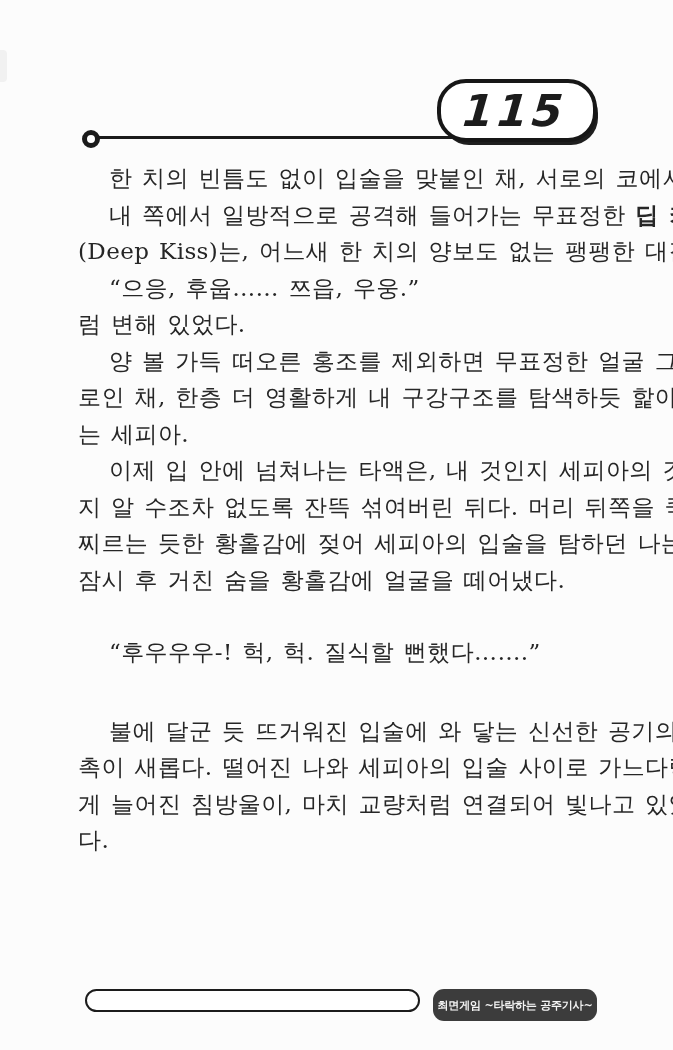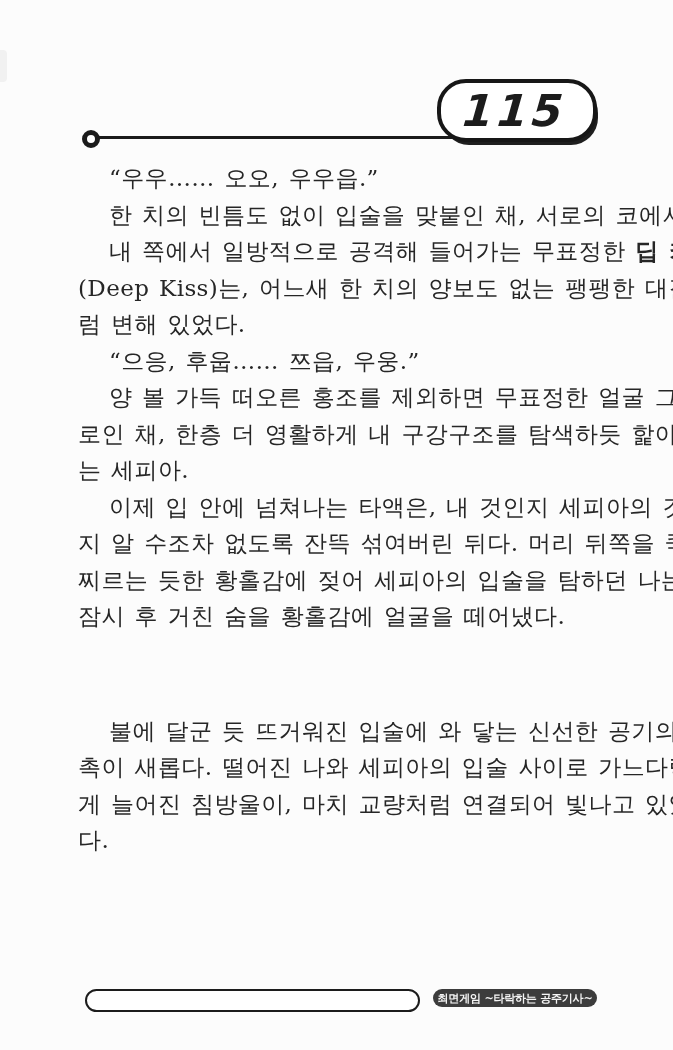--- a/index.html
+++ b/index.html
@@ -40,21 +40,21 @@
   .line { height:36.5px; line-height:36.5px; white-space:nowrap; overflow:visible; }
   .line.indent { padding-left:31px; }
   .line b { font-weight:bold; }
   .gap { width:100%; }
   
   .footer-pill {
     position:absolute; left:85px; top:989px; width:331px; height:19px;
     border:2.5px solid #1c1c1c; border-radius:13px; background:#ffffff;
   }
   .footer-badge {
-    position:absolute; left:433px; top:989px; width:164px; height:18px;
+    position:absolute; left:433px; top:989px; width:164px; height:32px;
     background:#3c3c3c; border-radius:11px; color:#f5f5f5;
     display:flex; align-items:center; justify-content:center;
     font-family:"DejaVu Sans","Liberation Sans",sans-serif;
     font-size:11px; font-weight:bold; letter-spacing:-0.2px; white-space:nowrap;
   }
   
   .scan-smudge {
     position:absolute; left:0; top:50px; width:7px; height:32px;
     background:#f1f1f1; border-radius:0 4px 4px 0;
   }
@@ -68,34 +68,34 @@
 
   <div class="header-rule"></div>
   <div class="header-rule-tail"></div>
   <div class="header-circle"></div>
 
   <div class="page-badge">
     <span class="num">115</span>
   </div>
 
   <div id="text-block">
-      <div class="line indent"><span>“우우…… 오오, 우우읍.”</span></div>
       <div class="line indent"><span>한 치의 빈틈도 없이 입술을 맞붙인 채, 서로의 코에서 뿜</span></div>
       <div class="line indent"><span>내 쪽에서 일방적으로 공격해 들어가는 무표정한 </span><b>딥 키스</b></div>
       <div class="line"><span>(Deep Kiss)는, 어느새 한 치의 양보도 없는 팽팽한 대결처</span></div>
+      <div class="line indent"><span>“으응, 후웁…… 쯔읍, 우웅.”</span></div>
       <div class="line"><span>럼 변해 있었다.</span></div>
-      <div class="line indent"><span>“으응, 후웁…… 쯔읍, 우웅.”</span></div>
       <div class="line indent"><span>양 볼 가득 떠오른 홍조를 제외하면 무표정한 얼굴 그대</span></div>
       <div class="line"><span>로인 채, 한층 더 영활하게 내 구강구조를 탐색하듯 핥아대</span></div>
       <div class="line"><span>는 세피아.</span></div>
       <div class="line indent"><span>이제 입 안에 넘쳐나는 타액은, 내 것인지 세피아의 것인</span></div>
       <div class="line"><span>지 알 수조차 없도록 잔뜩 섞여버린 뒤다. 머리 뒤쪽을 쿡쿡</span></div>
       <div class="line"><span>찌르는 듯한 황홀감에 젖어 세피아의 입술을 탐하던 나는,</span></div>
       <div class="line"><span>잠시 후 거친 숨을 황홀감에 얼굴을 떼어냈다.</span></div>
       <div class="gap" style="height: 36px;"></div>
+      <div class="line indent"><span>“후우우우-! 헉, 헉. 질식할 뻔했다…….”</span></div>
       <div class="gap" style="height: 42px;"></div>
       <div class="line indent"><span>불에 달군 듯 뜨거워진 입술에 와 닿는 신선한 공기의 감</span></div>
       <div class="line"><span>촉이 새롭다. 떨어진 나와 세피아의 입술 사이로 가느다랗</span></div>
       <div class="line"><span>게 늘어진 침방울이, 마치 교량처럼 연결되어 빛나고 있었</span></div>
       <div class="line"><span>다.</span></div>
     </div>
 
   <div class="footer-pill"></div>
   <div class="footer-badge">
     <span>최면게임 ~타락하는 공주기사~</span>

